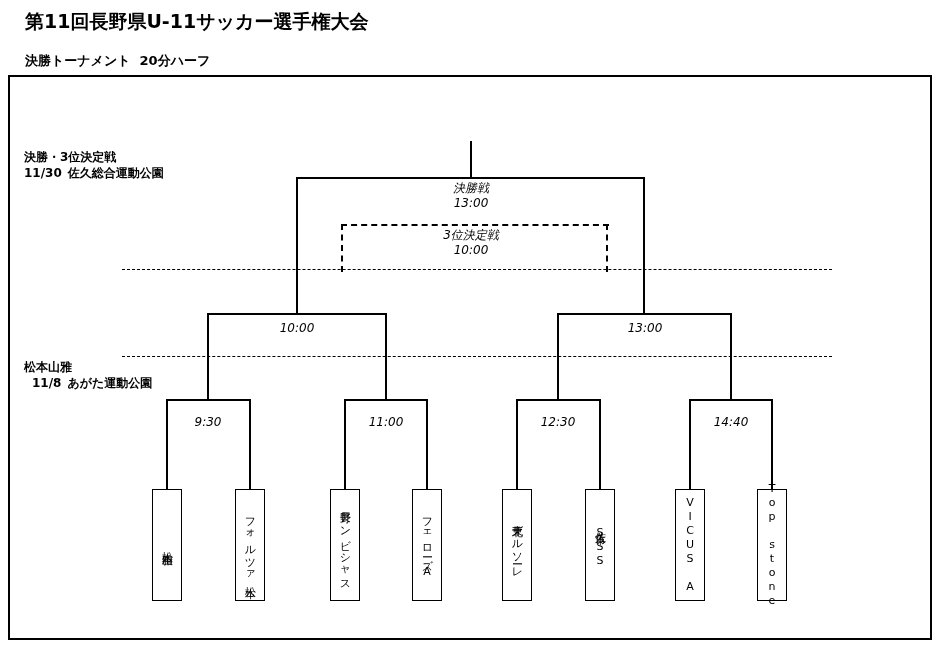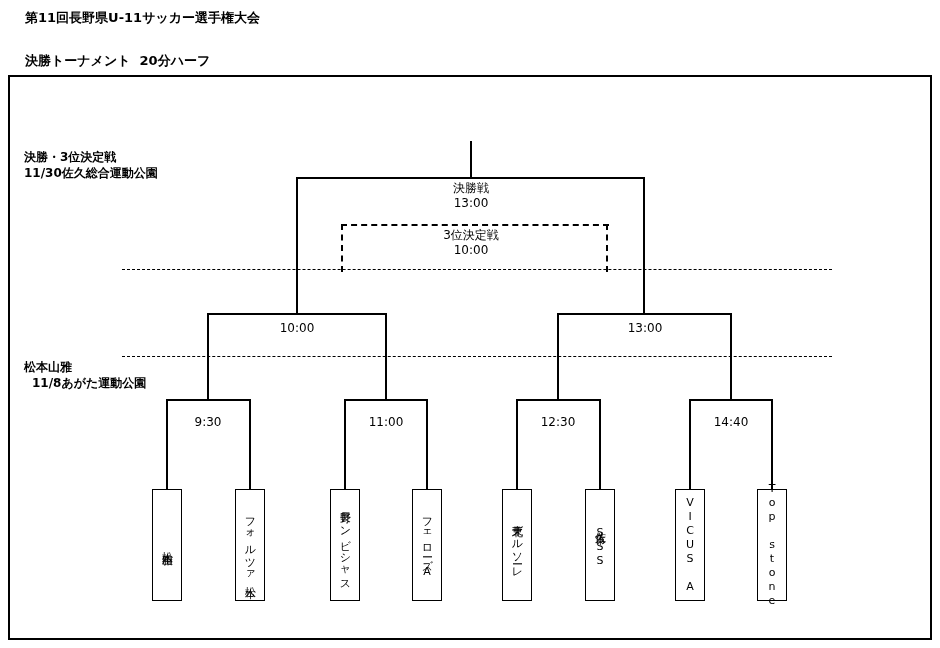--- a/index.html
+++ b/index.html
@@ -1,33 +1,33 @@
 <!DOCTYPE html>
 <html><head>
 <meta charset="utf-8">
 <style>
   * { margin:0; padding:0; box-sizing:border-box; }
   html,body { width:940px; height:648px; background:#ffffff; overflow:hidden; }
   body { font-family:"DejaVu Sans","Liberation Sans",sans-serif; color:#000; position:relative; }
 
-  .title    { position:absolute; left:25px; top:9px;  font-size:13px; font-weight:bold; white-space:pre; }
+  .title    { position:absolute; left:25px; top:9px;  font-size:19px; font-weight:bold; white-space:pre; }
   .subtitle { position:absolute; left:25px; top:52px; font-size:13px; font-weight:bold; white-space:pre; }
 
   .box { position:absolute; left:8px; top:75px; width:924px; height:565px; border:2px solid #000; }
 
   .hline  { position:absolute; height:0; border-top:2px solid #000; }
   .vline  { position:absolute; width:0;  border-left:2px solid #000; }
   .dash-h { position:absolute; height:0; border-top:2px dashed #000; }
   .dash-v { position:absolute; width:0;  border-left:2px dashed #000; }
   .sep    { position:absolute; left:112px; width:710px; height:0; border-top:1px dashed #000; }
 
   .round-label { position:absolute; left:14px; font-size:12px; font-weight:bold; line-height:16px; }
-  .rl-date  { }
+  .rl-date  { margin-right:6px; }
 
-  .match-label { position:absolute; text-align:center; font-size:12px; line-height:15px; }
+  .match-label { position:absolute; text-align:center; font-size:12px; line-height:15px;font-style:italic; }
 
   .team { position:absolute; top:412px; width:30px; height:112px; border:1.5px solid #000;
           display:flex; align-items:center; justify-content:center; background:#fff; }
   .tname { writing-mode:vertical-rl; text-orientation:upright; font-size:11px; letter-spacing:1px;
            white-space:pre; line-height:1; }
 </style>
 </head>
 <body>
 
 <div class="page">

